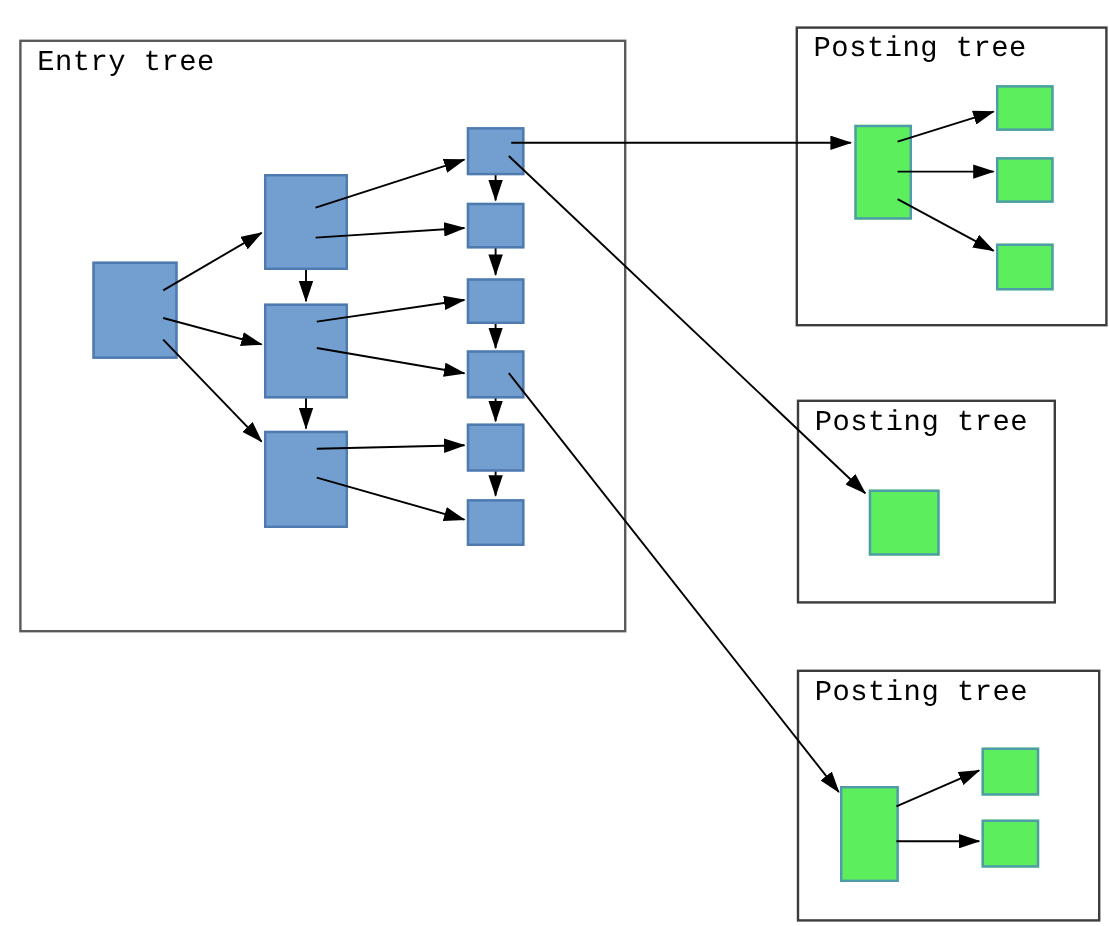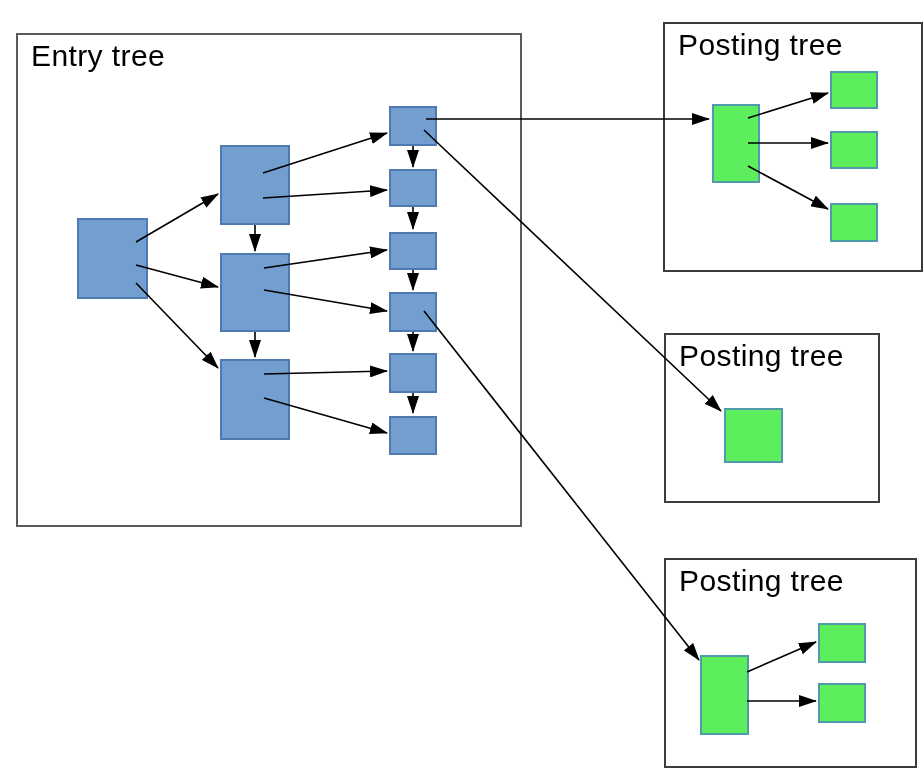--- a/index.html
+++ b/index.html
@@ -16,21 +16,21 @@
   html,body{margin:0;padding:0;background:var(--page-bg);}
   #stage{
     position:relative;width:924px;height:772px;background:var(--page-bg);
     font-family:"Liberation Sans",sans-serif;overflow:hidden;
   }
   .frame{position:absolute;box-sizing:border-box;background:var(--page-bg);}
   .frame.entry{border:2px solid var(--entry-frame-border);}
   .frame.posting{border:2px solid var(--posting-frame-border);padding-left:48px;}
   .frame-label{
     position:absolute;left:13px;top:4px;
-    font-size:30px;letter-spacing:.4px;color:var(--label-color);white-space:nowrap;
+    font-size:24px;letter-spacing:.4px;color:var(--label-color);white-space:nowrap;font-family:Liberation Mono, monospace;
   }
   .node{position:absolute;box-sizing:border-box;}
   .node.entry{background:var(--entry-node-fill);border:2px solid var(--entry-node-border);}
   .node.posting{background:var(--posting-node-fill);border:2px solid var(--posting-node-border);}
   svg#edges{position:absolute;left:0;top:0;pointer-events:none;}
   svg#edges line{stroke:var(--arrow-color);stroke-width:1.6;}
   svg#edges .arrow-head{fill:var(--arrow-color);}
 </style>
 </head>
 <body>

